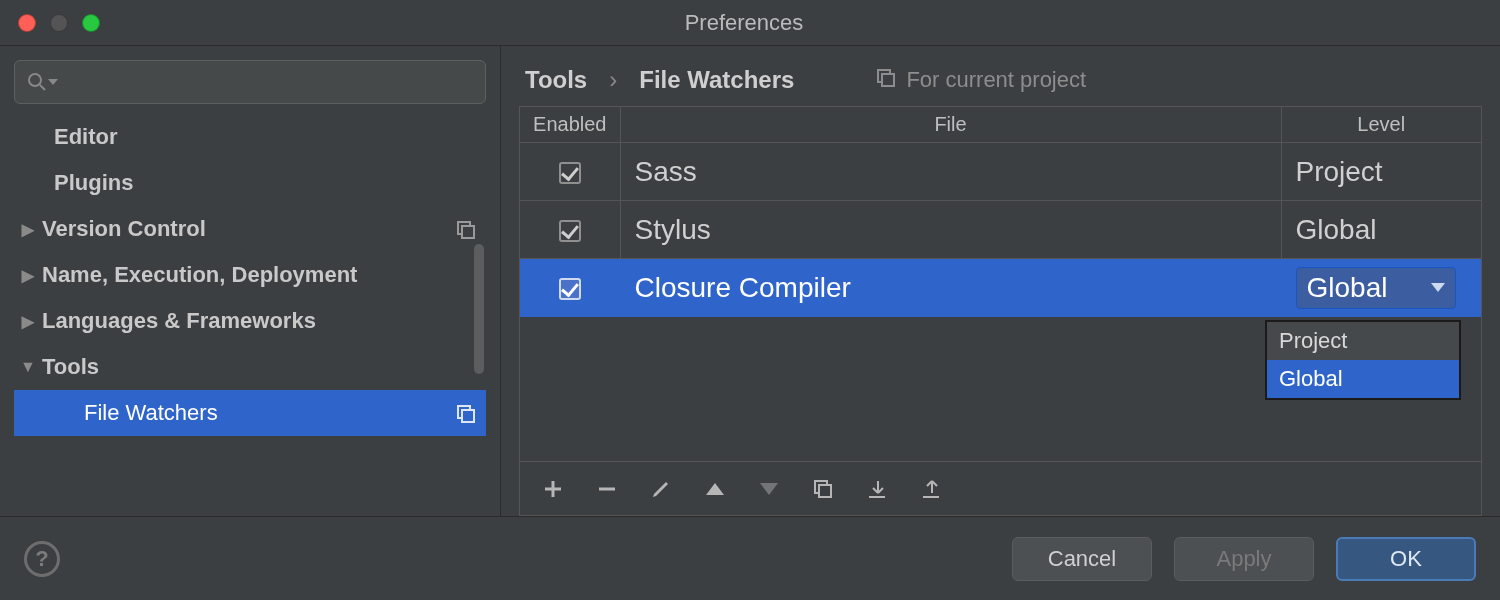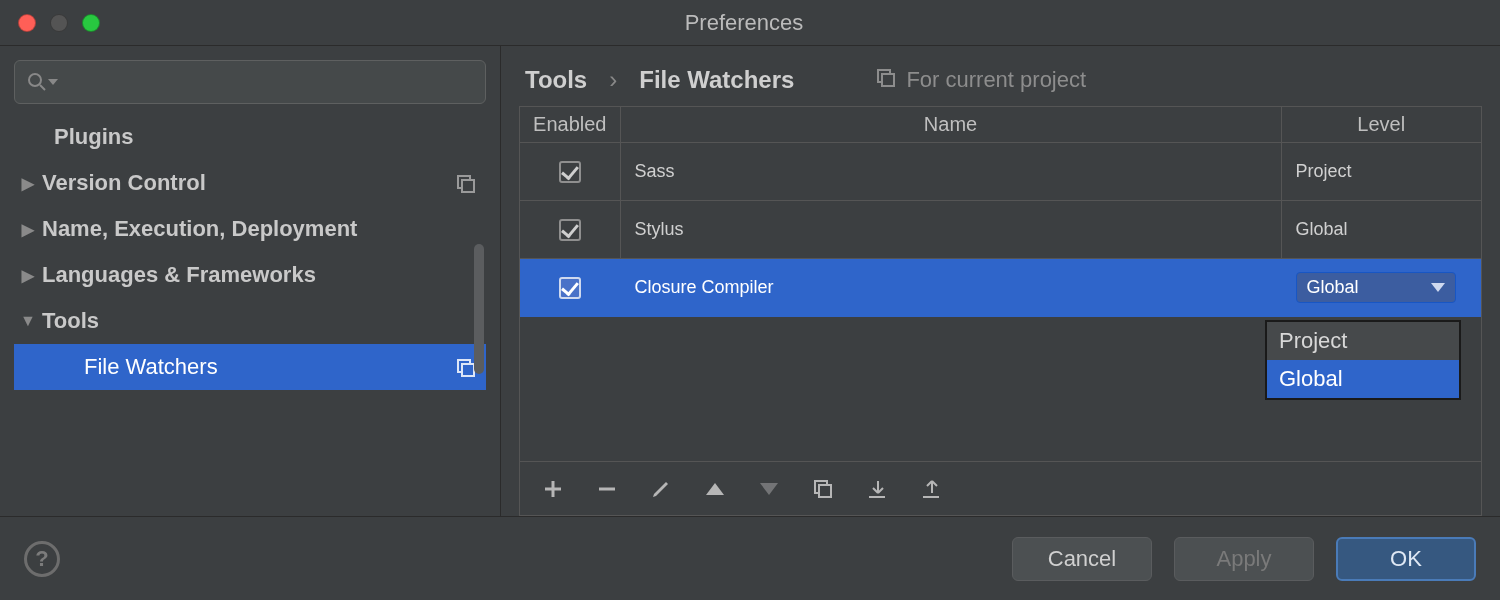--- a/index.html
+++ b/index.html
@@ -139,21 +139,21 @@
     font-weight:400; color:#bfbfbf;
     font-size:20px; padding:6px 10px; text-align:center;
     height:34px;
   }
   thead th:last-child { border-right:none; }
   tbody td {
     border-bottom:1px solid #555;
     border-right:1px solid #555;
     padding:0 14px;
     height:58px;
-    font-size:18px;
+    font-size:28px;
     color:#d0d0d0;
   }
   tbody td:last-child { border-right:none; }
   tbody tr.selected td {
     background:#2f65ca; color:#fff; border-color:#2f65ca;
   }
   .col-enabled { width:100px; }
   .col-level   { width:200px; }
   .cell-center { text-align:center; }
 
@@ -264,20 +264,24 @@
           <circle cx="8" cy="8" r="6" fill="none" stroke="#888" stroke-width="2"></circle>
           <line x1="13" y1="13" x2="18" y2="18" stroke="#888" stroke-width="2"></line>
         </svg>
       <svg width="12" height="12" viewBox="0 0 12 12">
           <polygon points="1,3 11,3 6,9" fill="#888"></polygon>
         </svg>
       <input placeholder="" style="">
     </div>
 
     <div class="tree">
+      <div class="tree-item bold">
+        <span class="spacer-l1"></span>
+        <span class="label">Editor</span>
+      </div>
       <div class="tree-item bold">
         <span class="spacer-l1"></span>
         <span class="label">Plugins</span>
       </div>
       <div class="tree-item bold">
         <span class="arrow">▶</span>
         <span class="label">Version Control</span>
         <span class="proj-icon">
           <svg width="20" height="20" viewBox="0 0 20 20">
               <rect x="2" y="3" width="12" height="12" fill="none" stroke="#9a9a9a" stroke-width="2"></rect>
@@ -329,21 +333,21 @@
     <div class="table-wrap">
       <table>
         <colgroup>
             <col class="col-enabled">
             <col>
             <col class="col-level">
           </colgroup>
         <thead>
           <tr>
             <th>Enabled</th>
-            <th>Name</th>
+            <th>File</th>
             <th>Level</th>
           </tr>
         </thead>
         <tbody>
           <tr>
             <td class="cell-center"><span class="chk on"></span></td>
             <td>Sass</td>
             <td>Project</td>
           </tr>
           <tr>

